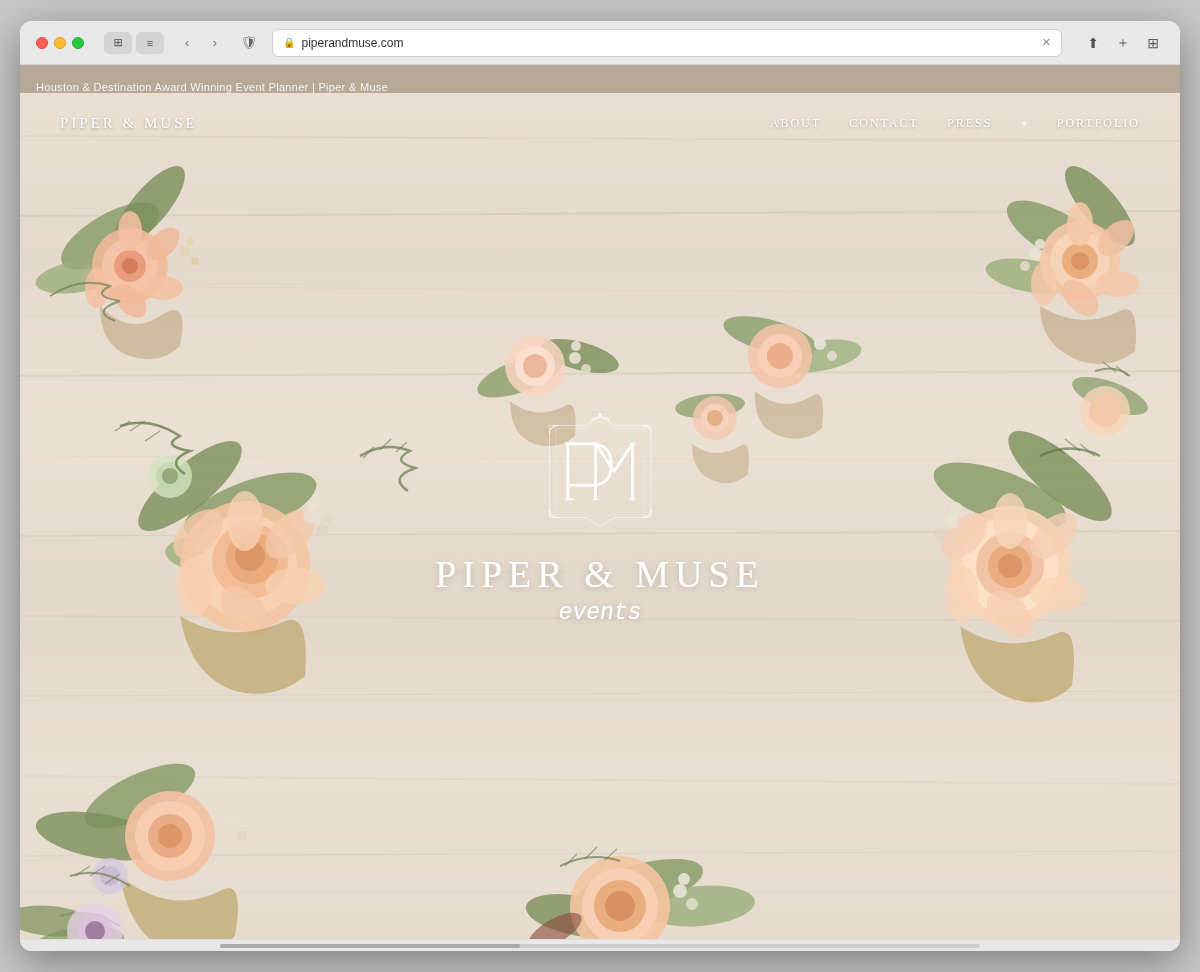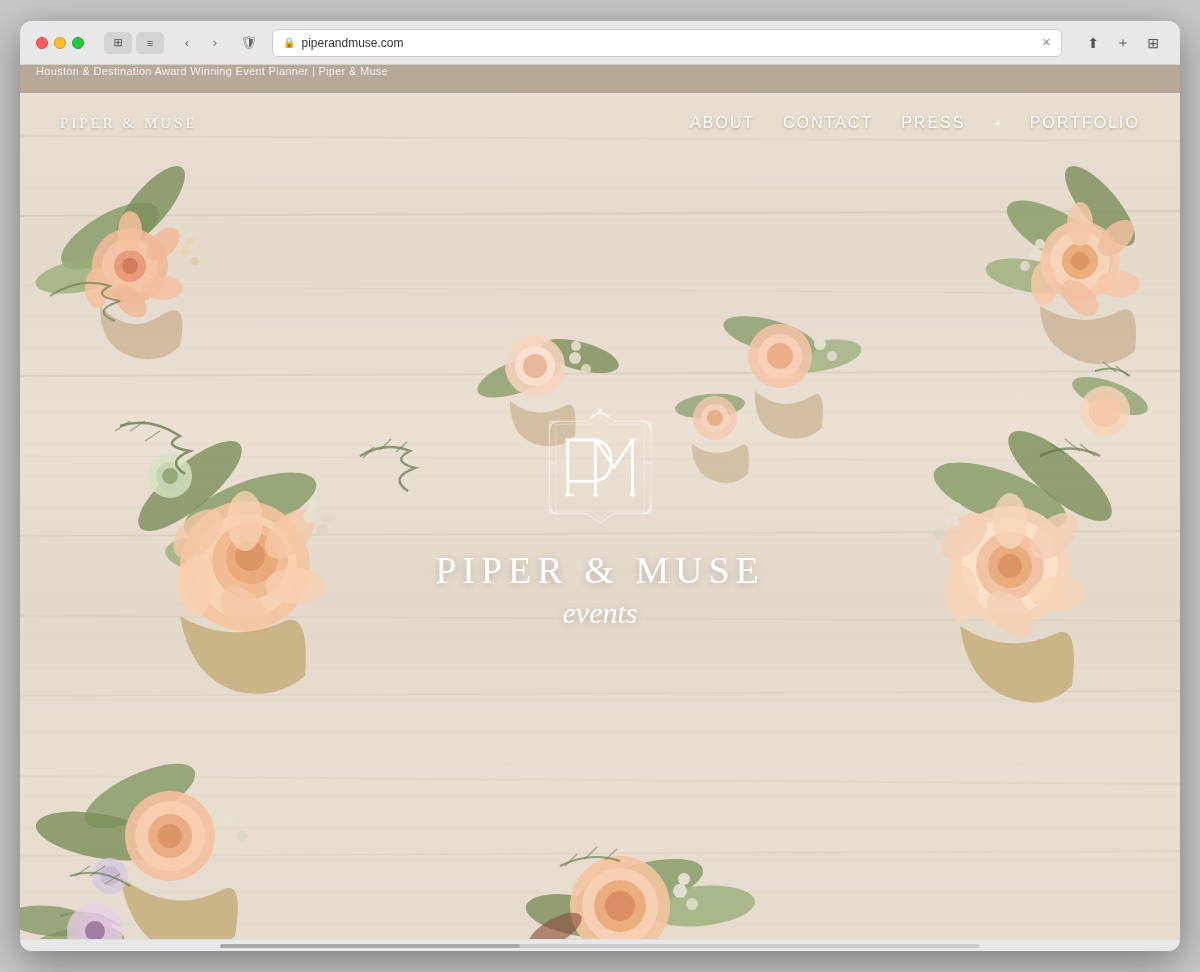--- a/index.html
+++ b/index.html
@@ -128,21 +128,21 @@
       color: #555;
       font-size: 14px;
       cursor: pointer;
     }
 
     
     .browser-tabbar {
       height: 28px;
       background: #b8a898;
       display: flex;
-      align-items: flex-start;
+      align-items: flex-end;
       padding: 0 16px;
       flex-shrink: 0;
     }
     .page-tab-title {
       font-size: 11px;
       color: rgba(255,255,255,0.85);
       letter-spacing: 0.3px;
     }
 
     
@@ -206,22 +206,22 @@
       text-shadow: 0 1px 3px rgba(0,0,0,0.3);
     }
 
     .nav-links {
       display: flex;
       gap: 28px;
       align-items: center;
     }
 
     .nav-link {
-      font-family: Liberation Sans, sans-serif;
-      font-size: 16px;
+      font-family: Liberation Serif, serif;
+      font-size: 12px;
       color: white;
       letter-spacing: 2px;
       text-transform: uppercase;
       cursor: pointer;
       text-shadow: 0 1px 3px rgba(0,0,0,0.3);
     }
 
     .nav-separator {
       color: rgba(255,255,255,0.7);
       font-size: 10px;
@@ -256,23 +256,23 @@
       font-size: 38px;
       color: white;
       letter-spacing: 6px;
       text-transform: uppercase;
       text-shadow: 0 2px 8px rgba(0,0,0,0.2);
       font-weight: normal;
       margin-bottom: 4px;
     }
 
     .brand-sub {
-      font-family: Liberation Serif, serif;
+      font-family: Liberation Mono, monospace;
       font-style: italic;
-      font-size: 30px;
+      font-size: 23px;
       color: white;
       text-shadow: 0 2px 8px rgba(0,0,0,0.2);
       font-weight: normal;
     }
 
     
     .browser-scrollbar {
       height: 12px;
       background: #e8e8e8;
       border-top: 1px solid #ddd;

